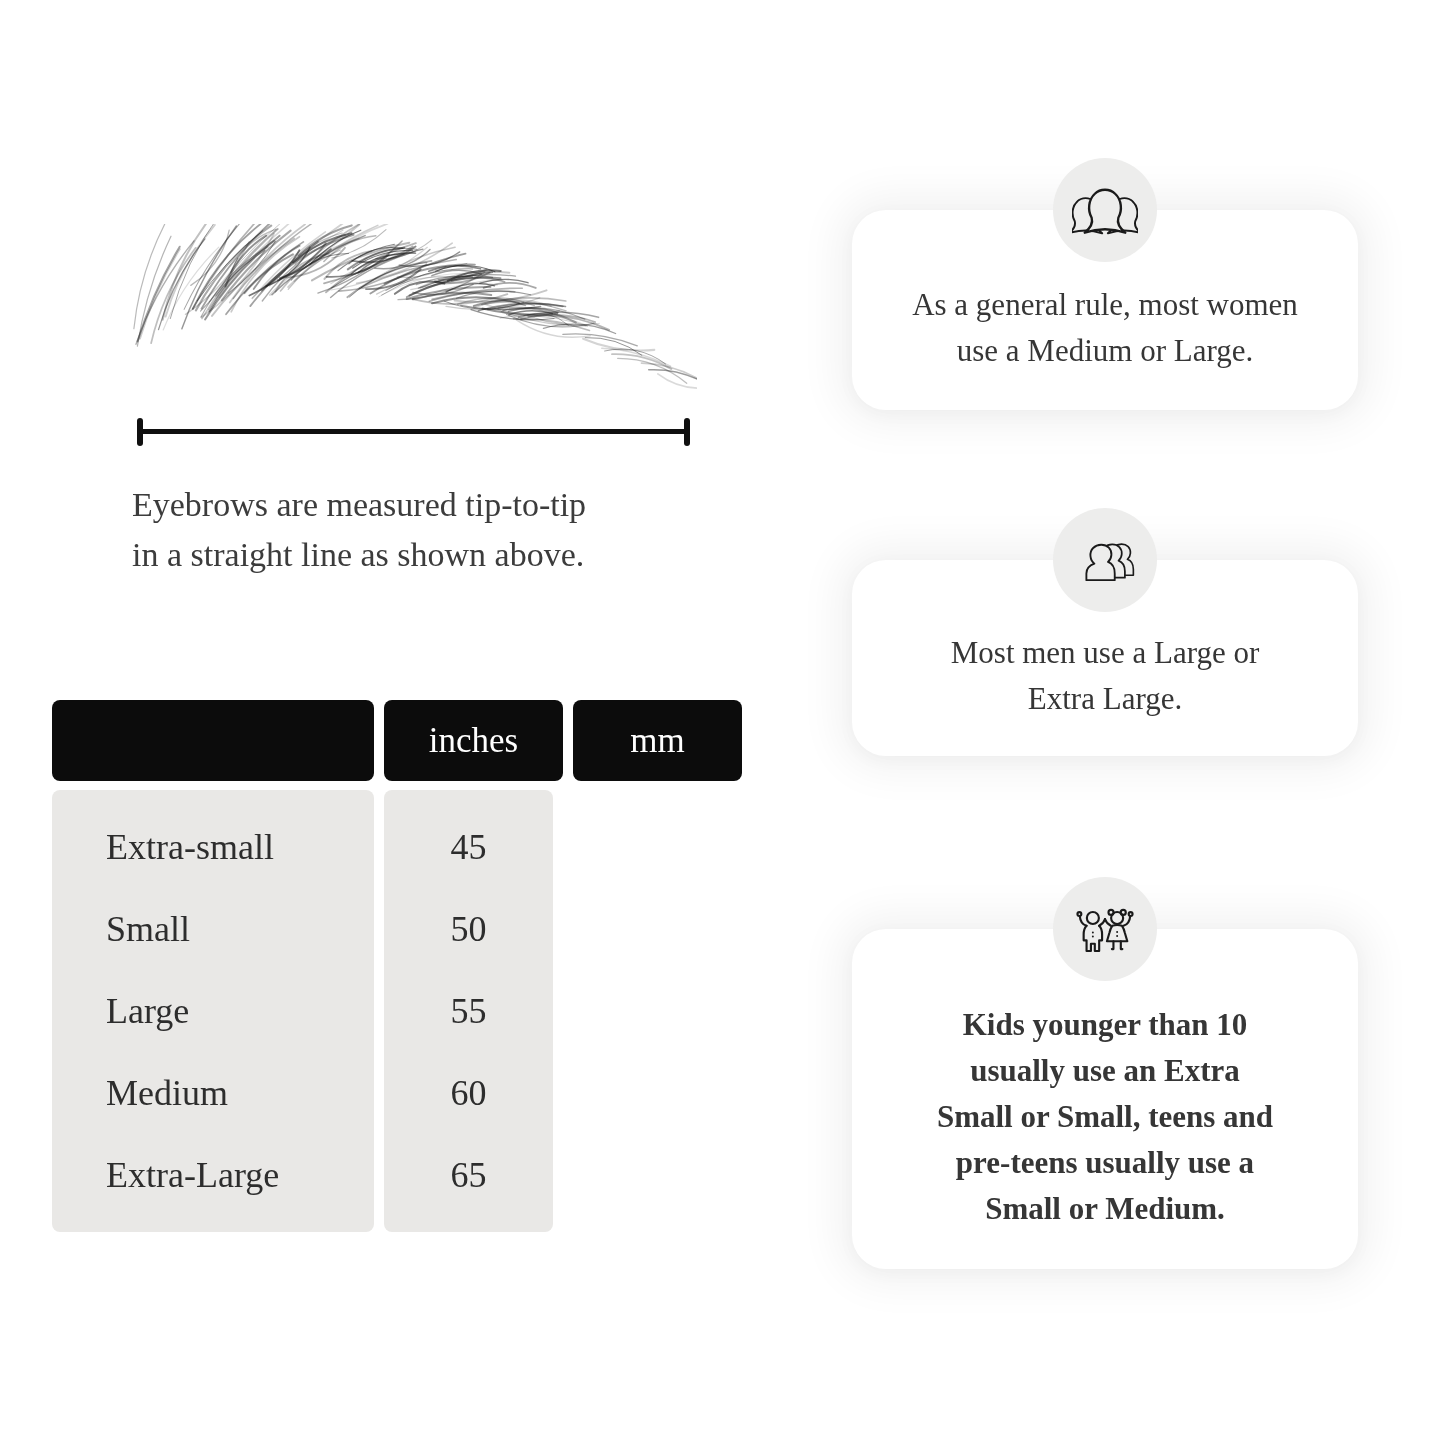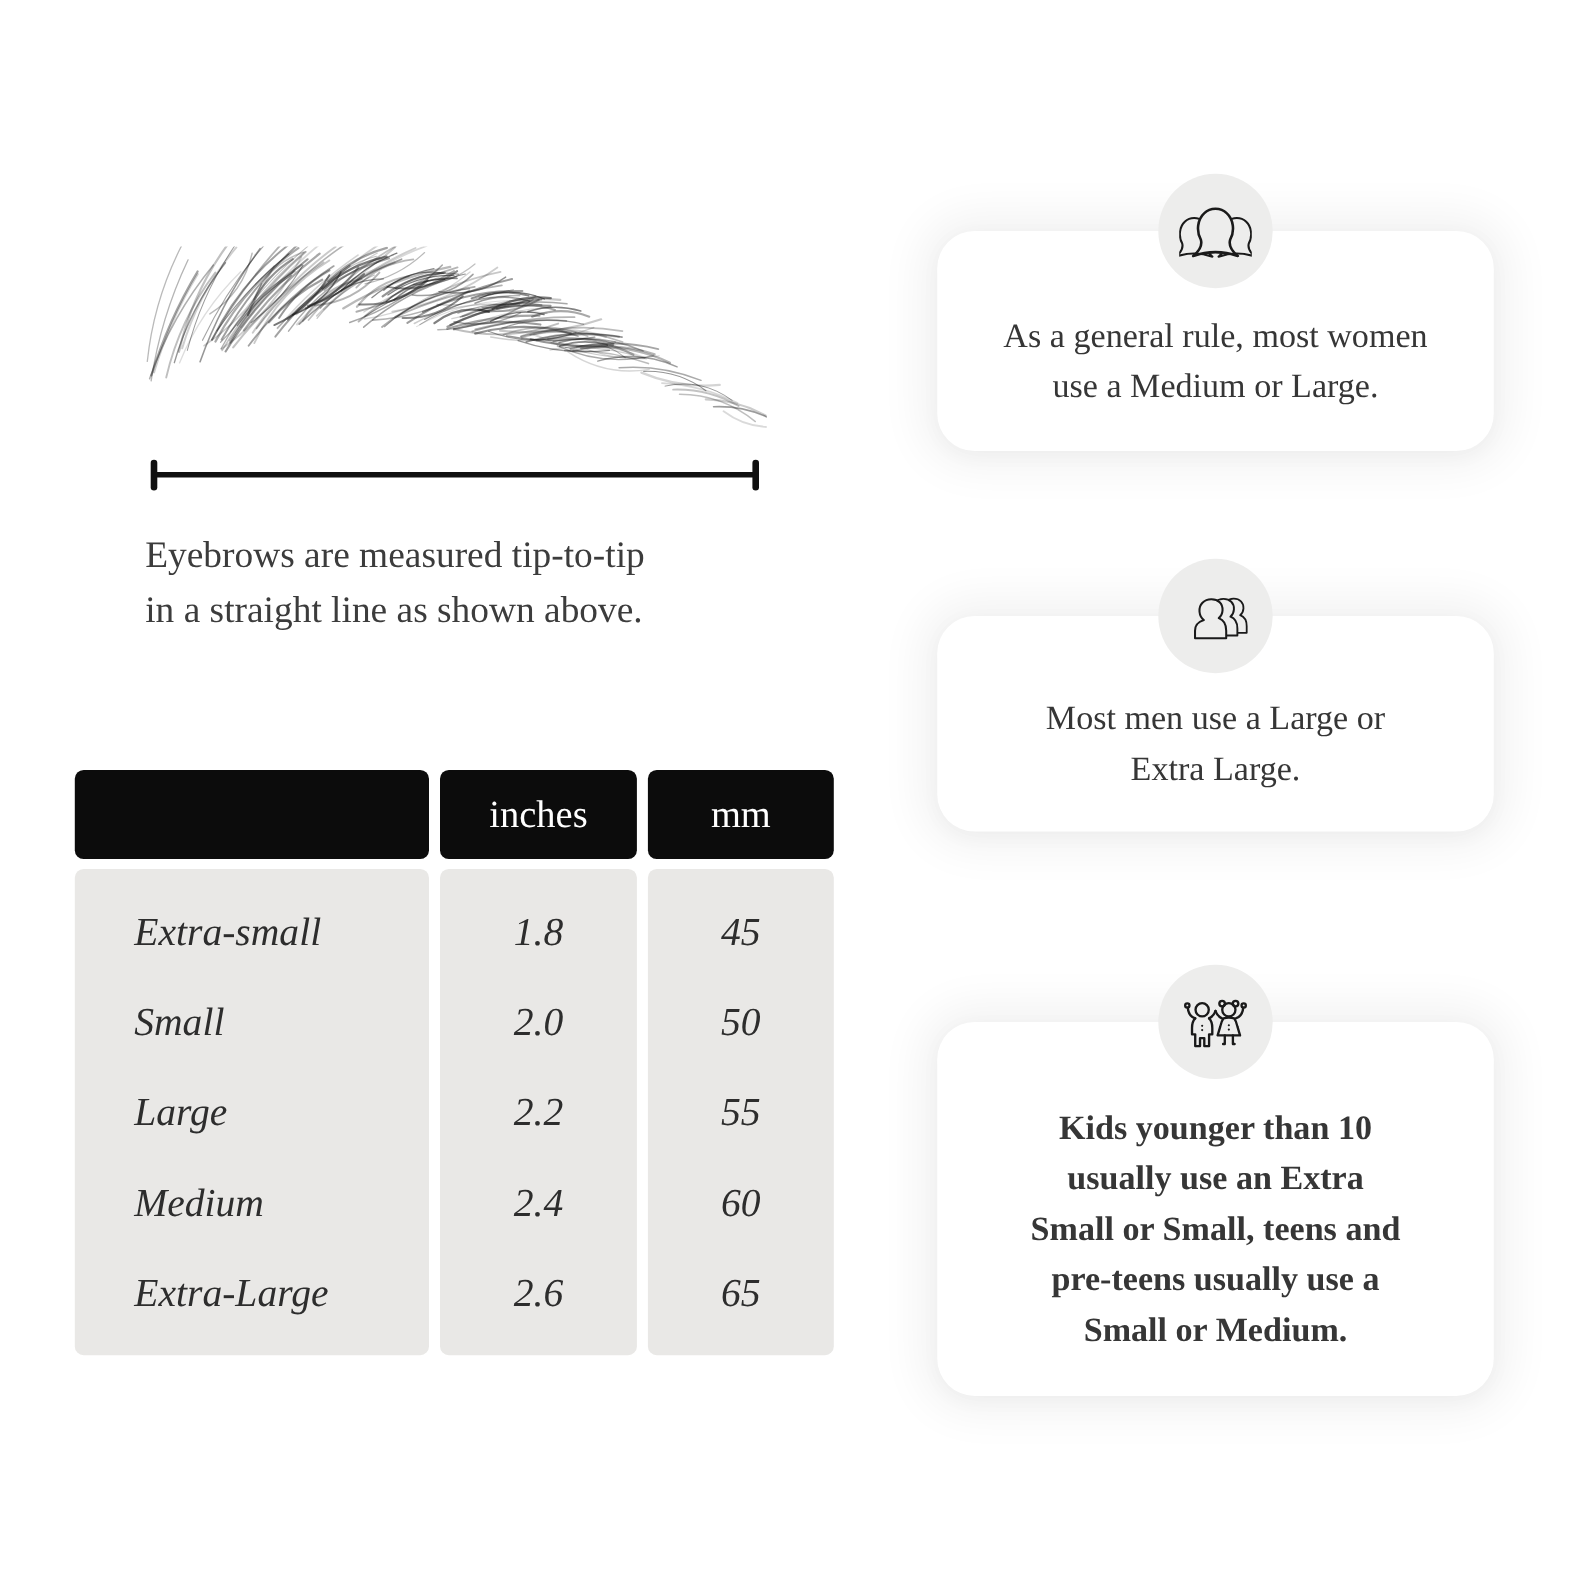--- a/index.html
+++ b/index.html
@@ -13,31 +13,31 @@
   .measure{position:absolute;left:137px;top:418px;width:553px;height:28px;}
   .measure .bar{position:absolute;left:2px;right:2px;top:11px;height:5px;background:#101010;border-radius:2px;}
   .measure .tick{position:absolute;top:0;width:6px;height:28px;background:#101010;border-radius:3px;}
   .measure .tick.l{left:0;}
   .measure .tick.r{right:0;}
   .caption{
     position:absolute;left:132px;top:480px;margin:0;width:620px;
     font-size:34px;line-height:1.48;color:#3c3c3c;white-space:pre-line;font-family:Liberation Serif, serif;
   }
   
-  .size-table{position:absolute;left:68px;top:700px;width:690px;}
+  .size-table{position:absolute;left:52px;top:700px;width:690px;}
   .t-row{display:flex;gap:10px;}
   .t-col1{width:322px;flex:0 0 322px;}
   .t-col2{width:179px;flex:0 0 179px;}
   .t-col3{width:169px;flex:0 0 169px;}
   .hdr-cell{
     height:81px;background:#0c0c0c;border-radius:8px;color:#ffffff;
     display:flex;align-items:center;justify-content:center;font-size:35px;
   }
   .body-row{margin-top:9px;}
-  .body-col{background:#e9e8e6;border-radius:8px;padding:16px 0;font-style:italic;}
+  .body-col{background:#e9e8e6;border-radius:8px;padding:16px 0;}
   .cell{height:82px;display:flex;align-items:center;font-size:36px;color:#2d2d2d;}
   .body-col.t-col1 .cell{padding-left:54px;}
   .body-col.t-col2 .cell,.body-col.t-col3 .cell{justify-content:center;}
   
   .card{position:absolute;left:852px;width:506px;display:flex;flex-direction:column;align-items:center;}
   .card-icon{
     width:104px;height:104px;border-radius:50%;background:#ededec;
     display:flex;align-items:center;justify-content:center;position:relative;z-index:2;
   }
   .card-icon svg{width:66px;height:auto;display:block;}
@@ -251,27 +251,20 @@
       <div class="hdr-cell t-col3">mm</div>
     </div>
     <div class="t-row body-row">
       <div class="body-col t-col1">
         <div class="cell">Extra-small</div>
         <div class="cell">Small</div>
         <div class="cell">Large</div>
         <div class="cell">Medium</div>
         <div class="cell">Extra-Large</div>
       </div>
-      <div class="body-col t-col2">
-        <div class="cell">1.8</div>
-        <div class="cell">2.0</div>
-        <div class="cell">2.2</div>
-        <div class="cell">2.4</div>
-        <div class="cell">2.6</div>
-      </div>
       <div class="body-col t-col3">
         <div class="cell">45</div>
         <div class="cell">50</div>
         <div class="cell">55</div>
         <div class="cell">60</div>
         <div class="cell">65</div>
       </div>
     </div>
   </section>
 

